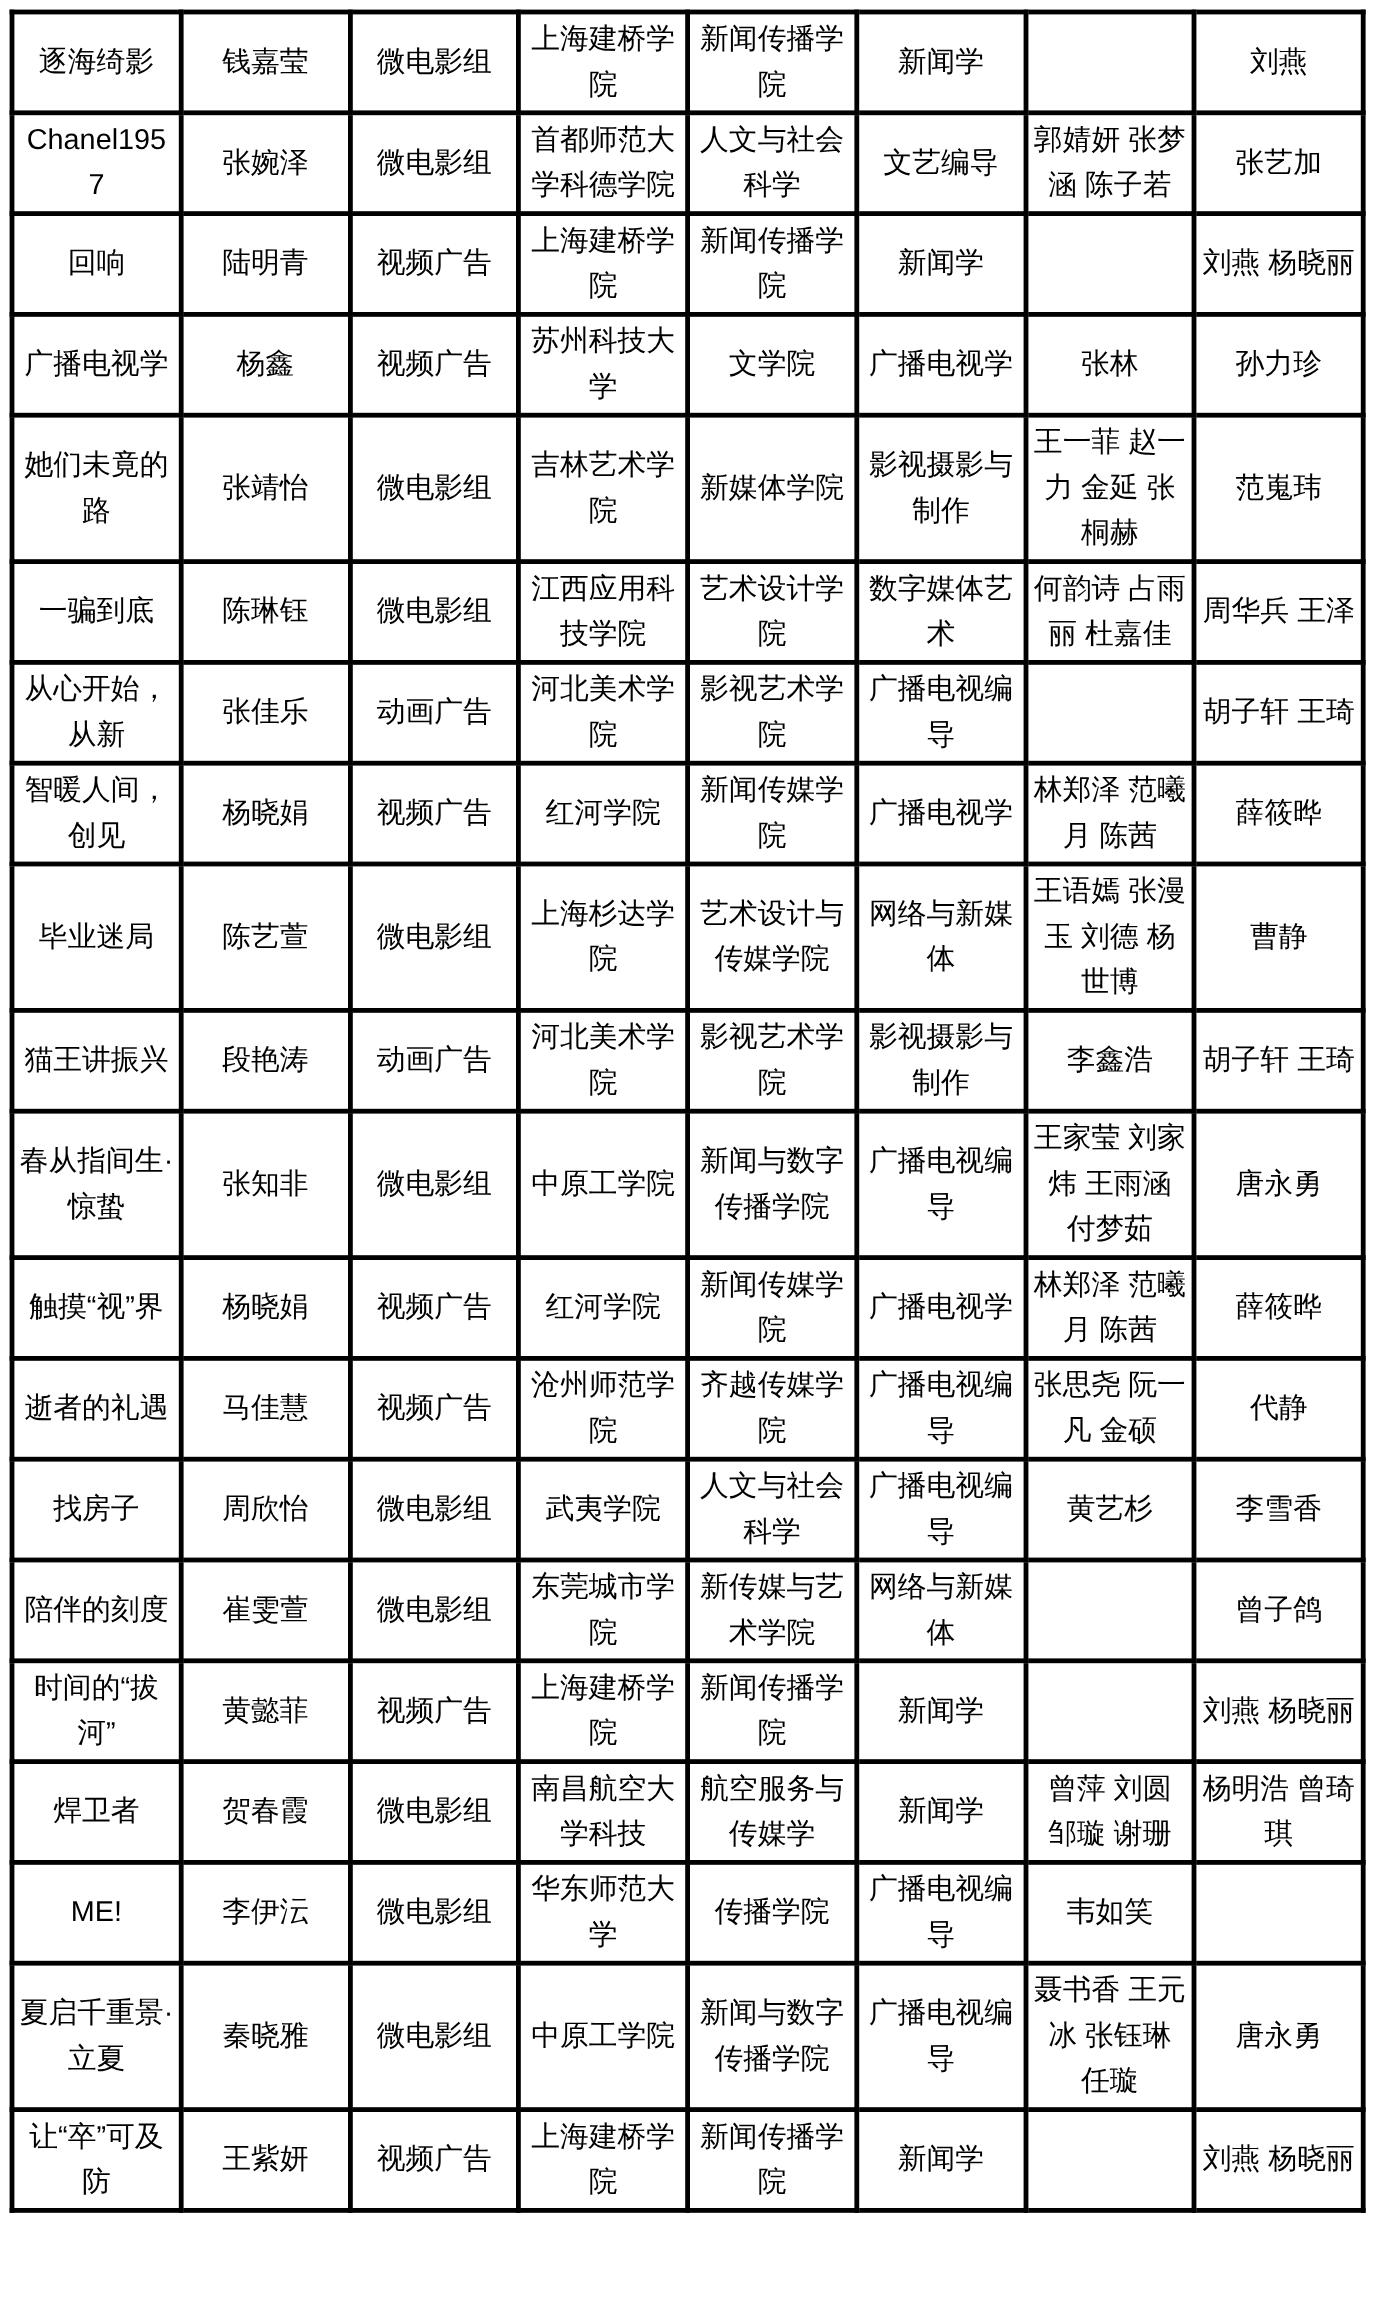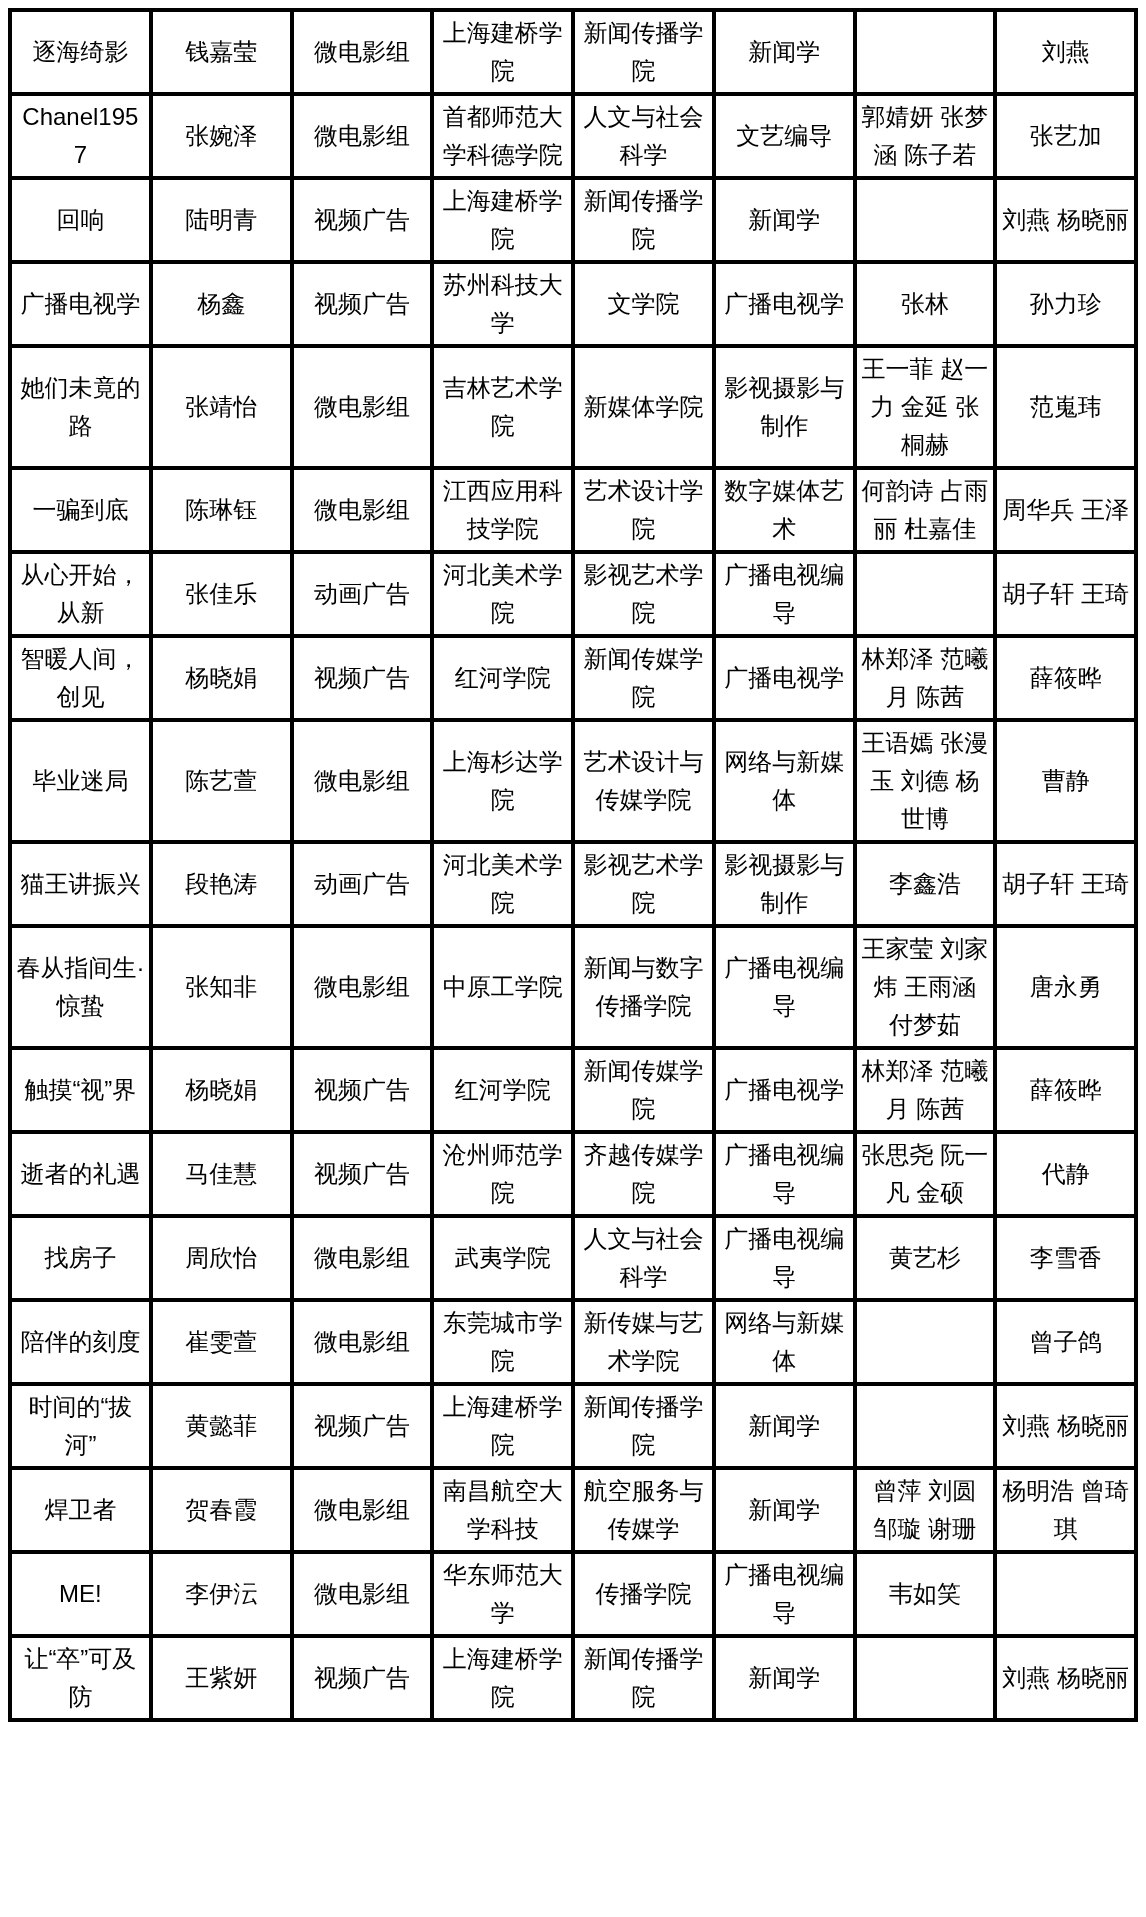--- a/index.html
+++ b/index.html
@@ -218,20 +218,30 @@
           <td>ME!</td>
           <td>李伊沄</td>
           <td>微电影组</td>
           <td>华东师范大学</td>
           <td>传播学院</td>
           <td>广播电视编导</td>
           <td>韦如笑</td>
           <td></td>
         </tr>
         <tr>
+          <td>夏启千重景·立夏</td>
+          <td>秦晓雅</td>
+          <td>微电影组</td>
+          <td>中原工学院</td>
+          <td>新闻与数字传播学院</td>
+          <td>广播电视编导</td>
+          <td>聂书香 王元冰 张钰琳 任璇</td>
+          <td>唐永勇</td>
+        </tr>
+        <tr>
           <td>让“卒”可及防</td>
           <td>王紫妍</td>
           <td>视频广告</td>
           <td>上海建桥学院</td>
           <td>新闻传播学院</td>
           <td>新闻学</td>
           <td></td>
           <td>刘燕 杨晓丽</td>
         </tr>
       </tbody>

